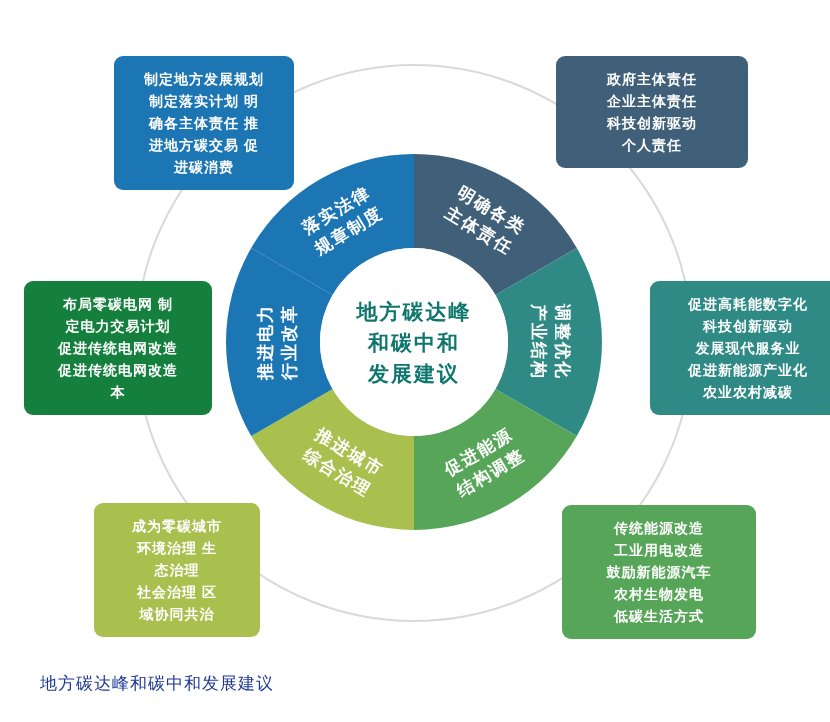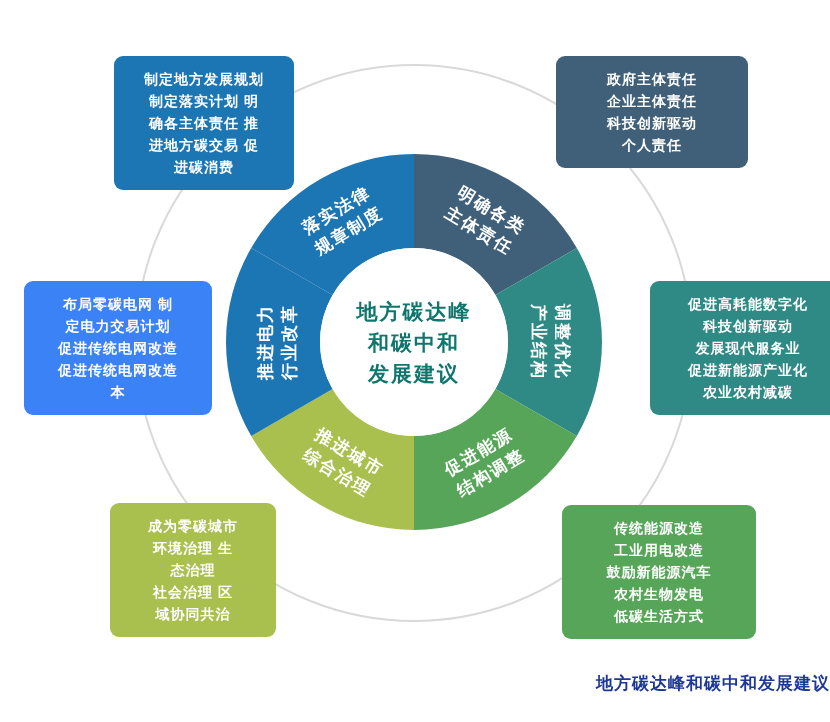--- a/index.html
+++ b/index.html
@@ -33,27 +33,27 @@
   
   .callout {
     position:absolute; border-radius:9px; color:#ffffff; font-weight:bold;
     font-size:14px; line-height:22px; padding:12px 12px; letter-spacing:1px;text-align:center;
   }
   .co-line { display:block; white-space:nowrap; }
   .co-tl { left:114px; top:56px;  width:156px; }
   .co-tr { left:556px; top:56px;  width:168px; }
   .co-r  { left:650px; top:281px; width:172px; }
   .co-br { left:562px; top:505px; width:170px; }
-  .co-bl { left:110px; top:503px; width:142px; }
+  .co-bl { left:94px; top:503px; width:142px; }
   .co-l  { left:24px;  top:281px; width:164px; }
 
   
   .caption {
-    position:absolute; left:0; right:0; top:672px; text-align:right;
-    font-size:17px; font-weight:bold; letter-spacing:1px;
+    position:absolute; left:0; right:0; top:672px; text-align:left;
+    font-size:17px; font-weight:normal; letter-spacing:1px;padding-left:40px;
   }
 </style>
 </head>
 <body>
 
 <div class="stage">
 
   <svg width="830" height="722" viewBox="0 0 830 722" aria-hidden="true">
     <circle id="outer-ring" cx="414" cy="343" r="278" fill="none" stroke="#d9d9d9" stroke-width="2"></circle>
     <g id="segments">
@@ -130,21 +130,21 @@
   </div>
 
   <div class="callout co-bl" style="background-color: rgb(169, 191, 78);">
     <span class="co-line">成为零碳城市</span>
     <span class="co-line">环境治理 生</span>
     <span class="co-line">态治理</span>
     <span class="co-line">社会治理 区</span>
     <span class="co-line">域协同共治</span>
   </div>
 
-  <div class="callout co-l" style="background-color: #3b82f6;">
+  <div class="callout co-l" style="background-color: #15803d;">
     <span class="co-line">布局零碳电网 制</span>
     <span class="co-line">定电力交易计划</span>
     <span class="co-line">促进传统电网改造</span>
     <span class="co-line">促进传统电网改造</span>
     <span class="co-line">本</span>
   </div>
 
   <div class="caption" style="color: rgb(29, 55, 150);">地方碳达峰和碳中和发展建议</div>
 
 </div>

